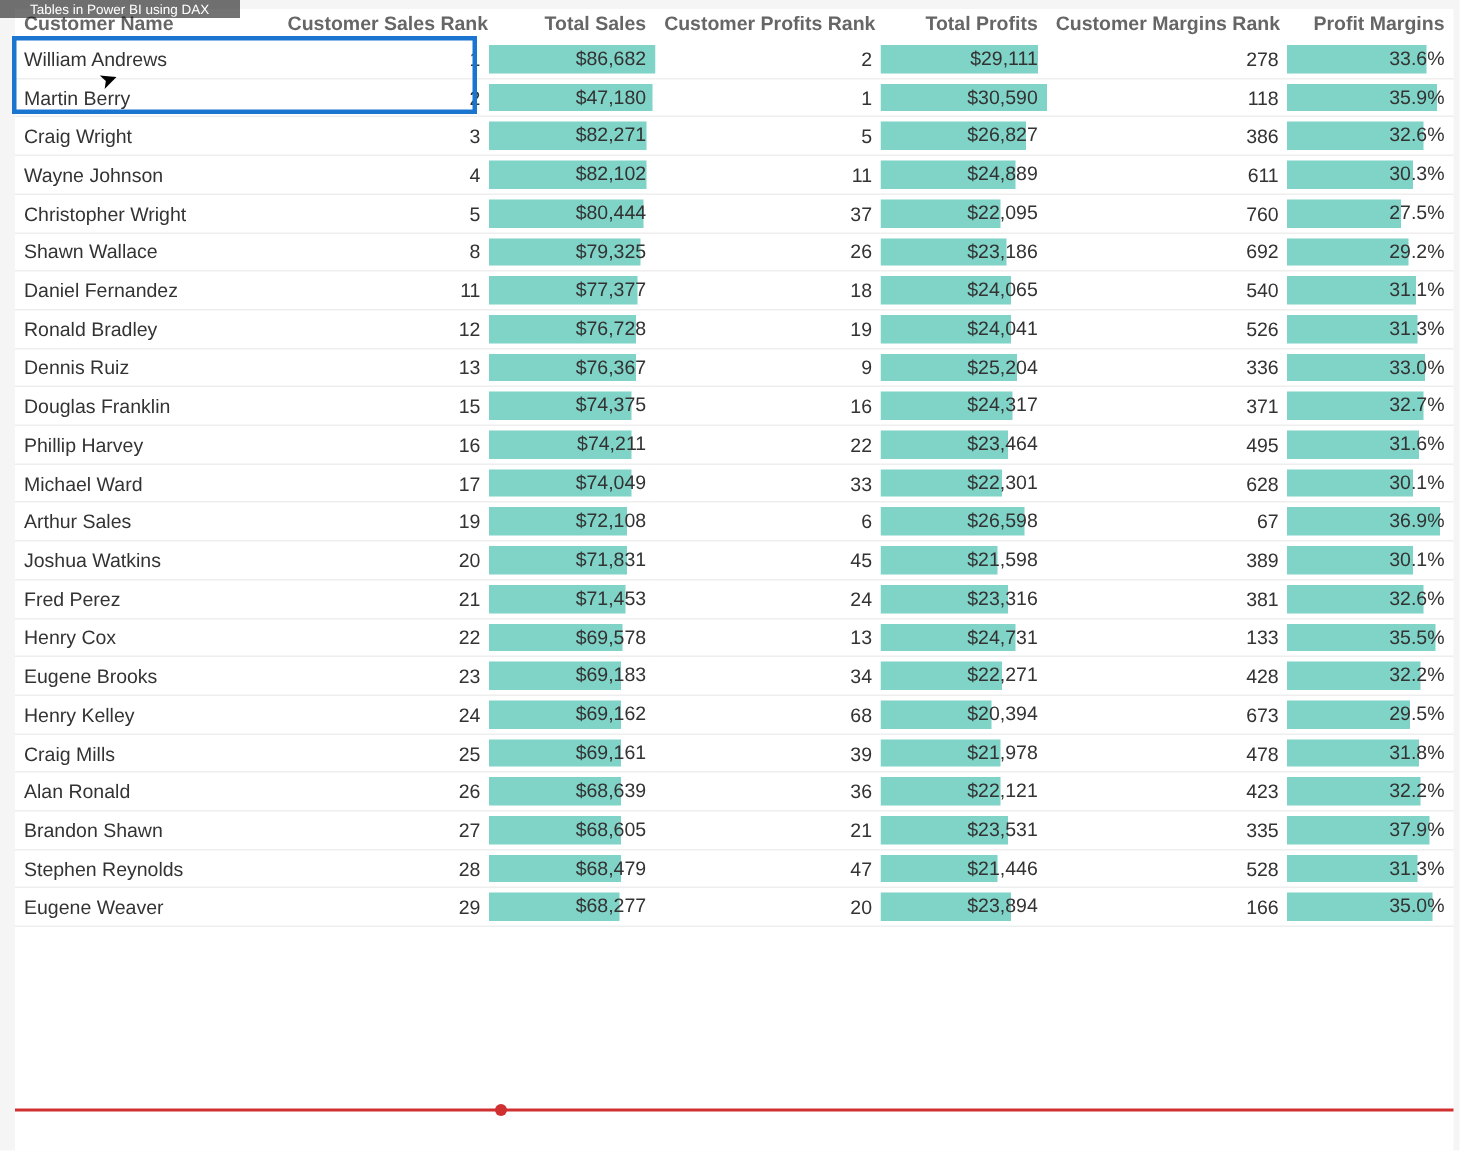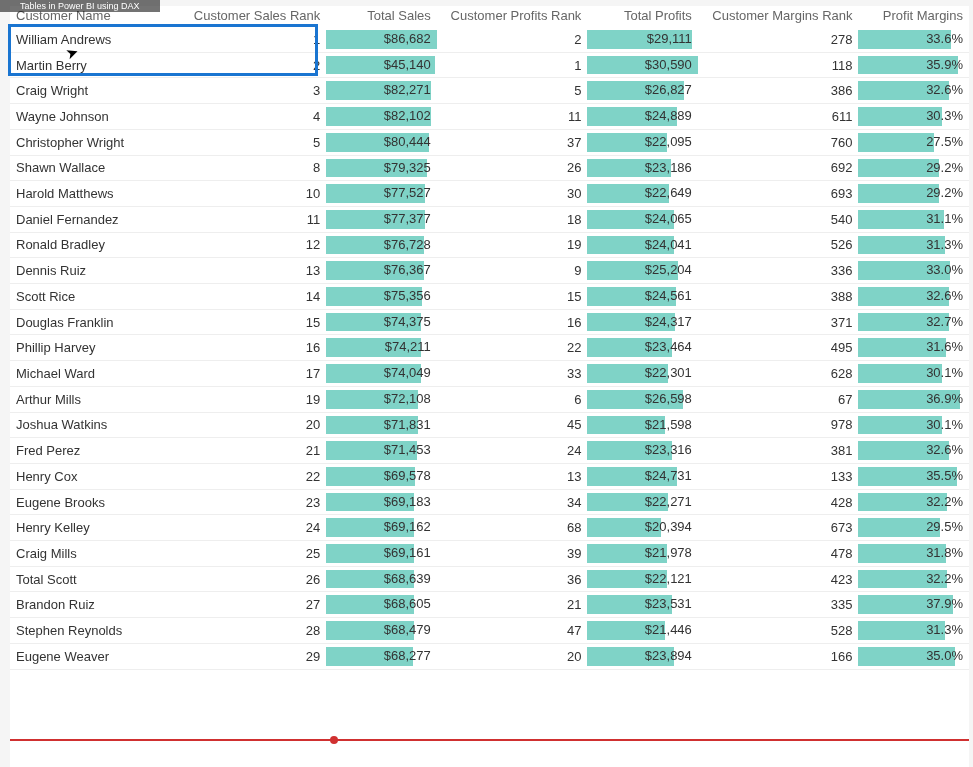--- a/index.html
+++ b/index.html
@@ -26,21 +26,21 @@
     top: 6px; left: 10px; right: 4px; bottom: 0;
     background: #fff;
   }
   table {
     width: 100%;
     border-collapse: collapse;
     table-layout: fixed;
   }
   th {
     color: #666;
-    font-weight: 400;
+    font-weight: 700;
     font-size: 13px;
     text-align: right;
     padding: 2px 6px 4px 6px;
     height: 20px;
     white-space: nowrap;
     overflow: hidden;
   }
   th:first-child { text-align: left; }
   td {
     border-bottom: 1px solid #eee;
@@ -159,21 +159,21 @@
           <td class="bar-cell">
             <div class="bar-bg" style="width: 84%;"></div>
             <span class="bar-text">33.6%</span>
           </td>
         </tr>
         <tr>
           <td>Martin Berry</td>
           <td>2</td>
           <td class="bar-cell">
             <div class="bar-bg" style="width: 98.3249%;"></div>
-            <span class="bar-text">$45,140</span>
+            <span class="bar-text">$47,180</span>
           </td>
           <td>1</td>
           <td class="bar-cell">
             <div class="bar-bg" style="width: 100%;"></div>
             <span class="bar-text">$30,590</span>
           </td>
           <td>118</td>
           <td class="bar-cell">
             <div class="bar-bg" style="width: 89.75%;"></div>
             <span class="bar-text">35.9%</span>
@@ -245,38 +245,20 @@
             <div class="bar-bg" style="width: 75.796%;"></div>
             <span class="bar-text">$23,186</span>
           </td>
           <td>692</td>
           <td class="bar-cell">
             <div class="bar-bg" style="width: 73%;"></div>
             <span class="bar-text">29.2%</span>
           </td>
         </tr>
         <tr>
-          <td>Harold Matthews</td>
-          <td>10</td>
-          <td class="bar-cell">
-            <div class="bar-bg" style="width: 89.4384%;"></div>
-            <span class="bar-text">$77,527</span>
-          </td>
-          <td>30</td>
-          <td class="bar-cell">
-            <div class="bar-bg" style="width: 74.0405%;"></div>
-            <span class="bar-text">$22,649</span>
-          </td>
-          <td>693</td>
-          <td class="bar-cell">
-            <div class="bar-bg" style="width: 73%;"></div>
-            <span class="bar-text">29.2%</span>
-          </td>
-        </tr>
-        <tr>
           <td>Daniel Fernandez</td>
           <td>11</td>
           <td class="bar-cell">
             <div class="bar-bg" style="width: 89.2654%;"></div>
             <span class="bar-text">$77,377</span>
           </td>
           <td>18</td>
           <td class="bar-cell">
             <div class="bar-bg" style="width: 78.6695%;"></div>
             <span class="bar-text">$24,065</span>
@@ -317,146 +299,128 @@
             <div class="bar-bg" style="width: 82.3929%;"></div>
             <span class="bar-text">$25,204</span>
           </td>
           <td>336</td>
           <td class="bar-cell">
             <div class="bar-bg" style="width: 82.5%;"></div>
             <span class="bar-text">33.0%</span>
           </td>
         </tr>
         <tr>
-          <td>Scott Rice</td>
-          <td>14</td>
-          <td class="bar-cell">
-            <div class="bar-bg" style="width: 86.9339%;"></div>
-            <span class="bar-text">$75,356</span>
-          </td>
+          <td>Douglas Franklin</td>
           <td>15</td>
           <td class="bar-cell">
-            <div class="bar-bg" style="width: 80.2909%;"></div>
-            <span class="bar-text">$24,561</span>
-          </td>
-          <td>388</td>
+            <div class="bar-bg" style="width: 85.8021%;"></div>
+            <span class="bar-text">$74,375</span>
+          </td>
+          <td>16</td>
+          <td class="bar-cell">
+            <div class="bar-bg" style="width: 79.4933%;"></div>
+            <span class="bar-text">$24,317</span>
+          </td>
+          <td>371</td>
+          <td class="bar-cell">
+            <div class="bar-bg" style="width: 81.75%;"></div>
+            <span class="bar-text">32.7%</span>
+          </td>
+        </tr>
+        <tr>
+          <td>Phillip Harvey</td>
+          <td>16</td>
+          <td class="bar-cell">
+            <div class="bar-bg" style="width: 85.6129%;"></div>
+            <span class="bar-text">$74,211</span>
+          </td>
+          <td>22</td>
+          <td class="bar-cell">
+            <div class="bar-bg" style="width: 76.7048%;"></div>
+            <span class="bar-text">$23,464</span>
+          </td>
+          <td>495</td>
+          <td class="bar-cell">
+            <div class="bar-bg" style="width: 79%;"></div>
+            <span class="bar-text">31.6%</span>
+          </td>
+        </tr>
+        <tr>
+          <td>Michael Ward</td>
+          <td>17</td>
+          <td class="bar-cell">
+            <div class="bar-bg" style="width: 85.426%;"></div>
+            <span class="bar-text">$74,049</span>
+          </td>
+          <td>33</td>
+          <td class="bar-cell">
+            <div class="bar-bg" style="width: 72.9029%;"></div>
+            <span class="bar-text">$22,301</span>
+          </td>
+          <td>628</td>
+          <td class="bar-cell">
+            <div class="bar-bg" style="width: 75.25%;"></div>
+            <span class="bar-text">30.1%</span>
+          </td>
+        </tr>
+        <tr>
+          <td>Arthur Sales</td>
+          <td>19</td>
+          <td class="bar-cell">
+            <div class="bar-bg" style="width: 83.1868%;"></div>
+            <span class="bar-text">$72,108</span>
+          </td>
+          <td>6</td>
+          <td class="bar-cell">
+            <div class="bar-bg" style="width: 86.95%;"></div>
+            <span class="bar-text">$26,598</span>
+          </td>
+          <td>67</td>
+          <td class="bar-cell">
+            <div class="bar-bg" style="width: 92.25%;"></div>
+            <span class="bar-text">36.9%</span>
+          </td>
+        </tr>
+        <tr>
+          <td>Joshua Watkins</td>
+          <td>20</td>
+          <td class="bar-cell">
+            <div class="bar-bg" style="width: 82.8673%;"></div>
+            <span class="bar-text">$71,831</span>
+          </td>
+          <td>45</td>
+          <td class="bar-cell">
+            <div class="bar-bg" style="width: 70.6048%;"></div>
+            <span class="bar-text">$21,598</span>
+          </td>
+          <td>389</td>
+          <td class="bar-cell">
+            <div class="bar-bg" style="width: 75.25%;"></div>
+            <span class="bar-text">30.1%</span>
+          </td>
+        </tr>
+        <tr>
+          <td>Fred Perez</td>
+          <td>21</td>
+          <td class="bar-cell">
+            <div class="bar-bg" style="width: 82.4312%;"></div>
+            <span class="bar-text">$71,453</span>
+          </td>
+          <td>24</td>
+          <td class="bar-cell">
+            <div class="bar-bg" style="width: 76.221%;"></div>
+            <span class="bar-text">$23,316</span>
+          </td>
+          <td>381</td>
           <td class="bar-cell">
             <div class="bar-bg" style="width: 81.5%;"></div>
             <span class="bar-text">32.6%</span>
           </td>
         </tr>
         <tr>
-          <td>Douglas Franklin</td>
-          <td>15</td>
-          <td class="bar-cell">
-            <div class="bar-bg" style="width: 85.8021%;"></div>
-            <span class="bar-text">$74,375</span>
-          </td>
-          <td>16</td>
-          <td class="bar-cell">
-            <div class="bar-bg" style="width: 79.4933%;"></div>
-            <span class="bar-text">$24,317</span>
-          </td>
-          <td>371</td>
-          <td class="bar-cell">
-            <div class="bar-bg" style="width: 81.75%;"></div>
-            <span class="bar-text">32.7%</span>
-          </td>
-        </tr>
-        <tr>
-          <td>Phillip Harvey</td>
-          <td>16</td>
-          <td class="bar-cell">
-            <div class="bar-bg" style="width: 85.6129%;"></div>
-            <span class="bar-text">$74,211</span>
-          </td>
-          <td>22</td>
-          <td class="bar-cell">
-            <div class="bar-bg" style="width: 76.7048%;"></div>
-            <span class="bar-text">$23,464</span>
-          </td>
-          <td>495</td>
-          <td class="bar-cell">
-            <div class="bar-bg" style="width: 79%;"></div>
-            <span class="bar-text">31.6%</span>
-          </td>
-        </tr>
-        <tr>
-          <td>Michael Ward</td>
-          <td>17</td>
-          <td class="bar-cell">
-            <div class="bar-bg" style="width: 85.426%;"></div>
-            <span class="bar-text">$74,049</span>
-          </td>
-          <td>33</td>
-          <td class="bar-cell">
-            <div class="bar-bg" style="width: 72.9029%;"></div>
-            <span class="bar-text">$22,301</span>
-          </td>
-          <td>628</td>
-          <td class="bar-cell">
-            <div class="bar-bg" style="width: 75.25%;"></div>
-            <span class="bar-text">30.1%</span>
-          </td>
-        </tr>
-        <tr>
-          <td>Arthur Mills</td>
-          <td>19</td>
-          <td class="bar-cell">
-            <div class="bar-bg" style="width: 83.1868%;"></div>
-            <span class="bar-text">$72,108</span>
-          </td>
-          <td>6</td>
-          <td class="bar-cell">
-            <div class="bar-bg" style="width: 86.95%;"></div>
-            <span class="bar-text">$26,598</span>
-          </td>
-          <td>67</td>
-          <td class="bar-cell">
-            <div class="bar-bg" style="width: 92.25%;"></div>
-            <span class="bar-text">36.9%</span>
-          </td>
-        </tr>
-        <tr>
-          <td>Joshua Watkins</td>
-          <td>20</td>
-          <td class="bar-cell">
-            <div class="bar-bg" style="width: 82.8673%;"></div>
-            <span class="bar-text">$71,831</span>
-          </td>
-          <td>45</td>
-          <td class="bar-cell">
-            <div class="bar-bg" style="width: 70.6048%;"></div>
-            <span class="bar-text">$21,598</span>
-          </td>
-          <td>978</td>
-          <td class="bar-cell">
-            <div class="bar-bg" style="width: 75.25%;"></div>
-            <span class="bar-text">30.1%</span>
-          </td>
-        </tr>
-        <tr>
-          <td>Fred Perez</td>
-          <td>21</td>
-          <td class="bar-cell">
-            <div class="bar-bg" style="width: 82.4312%;"></div>
-            <span class="bar-text">$71,453</span>
-          </td>
-          <td>24</td>
-          <td class="bar-cell">
-            <div class="bar-bg" style="width: 76.221%;"></div>
-            <span class="bar-text">$23,316</span>
-          </td>
-          <td>381</td>
-          <td class="bar-cell">
-            <div class="bar-bg" style="width: 81.5%;"></div>
-            <span class="bar-text">32.6%</span>
-          </td>
-        </tr>
-        <tr>
           <td>Henry Cox</td>
           <td>22</td>
           <td class="bar-cell">
             <div class="bar-bg" style="width: 80.2681%;"></div>
             <span class="bar-text">$69,578</span>
           </td>
           <td>13</td>
           <td class="bar-cell">
             <div class="bar-bg" style="width: 80.8467%;"></div>
             <span class="bar-text">$24,731</span>
@@ -515,39 +479,39 @@
             <div class="bar-bg" style="width: 71.847%;"></div>
             <span class="bar-text">$21,978</span>
           </td>
           <td>478</td>
           <td class="bar-cell">
             <div class="bar-bg" style="width: 79.5%;"></div>
             <span class="bar-text">31.8%</span>
           </td>
         </tr>
         <tr>
-          <td>Total Scott</td>
+          <td>Alan Ronald</td>
           <td>26</td>
           <td class="bar-cell">
             <div class="bar-bg" style="width: 79.1848%;"></div>
             <span class="bar-text">$68,639</span>
           </td>
           <td>36</td>
           <td class="bar-cell">
             <div class="bar-bg" style="width: 72.3145%;"></div>
             <span class="bar-text">$22,121</span>
           </td>
           <td>423</td>
           <td class="bar-cell">
             <div class="bar-bg" style="width: 80.5%;"></div>
             <span class="bar-text">32.2%</span>
           </td>
         </tr>
         <tr>
-          <td>Brandon Ruiz</td>
+          <td>Brandon Shawn</td>
           <td>27</td>
           <td class="bar-cell">
             <div class="bar-bg" style="width: 79.1456%;"></div>
             <span class="bar-text">$68,605</span>
           </td>
           <td>21</td>
           <td class="bar-cell">
             <div class="bar-bg" style="width: 76.9238%;"></div>
             <span class="bar-text">$23,531</span>
           </td>

